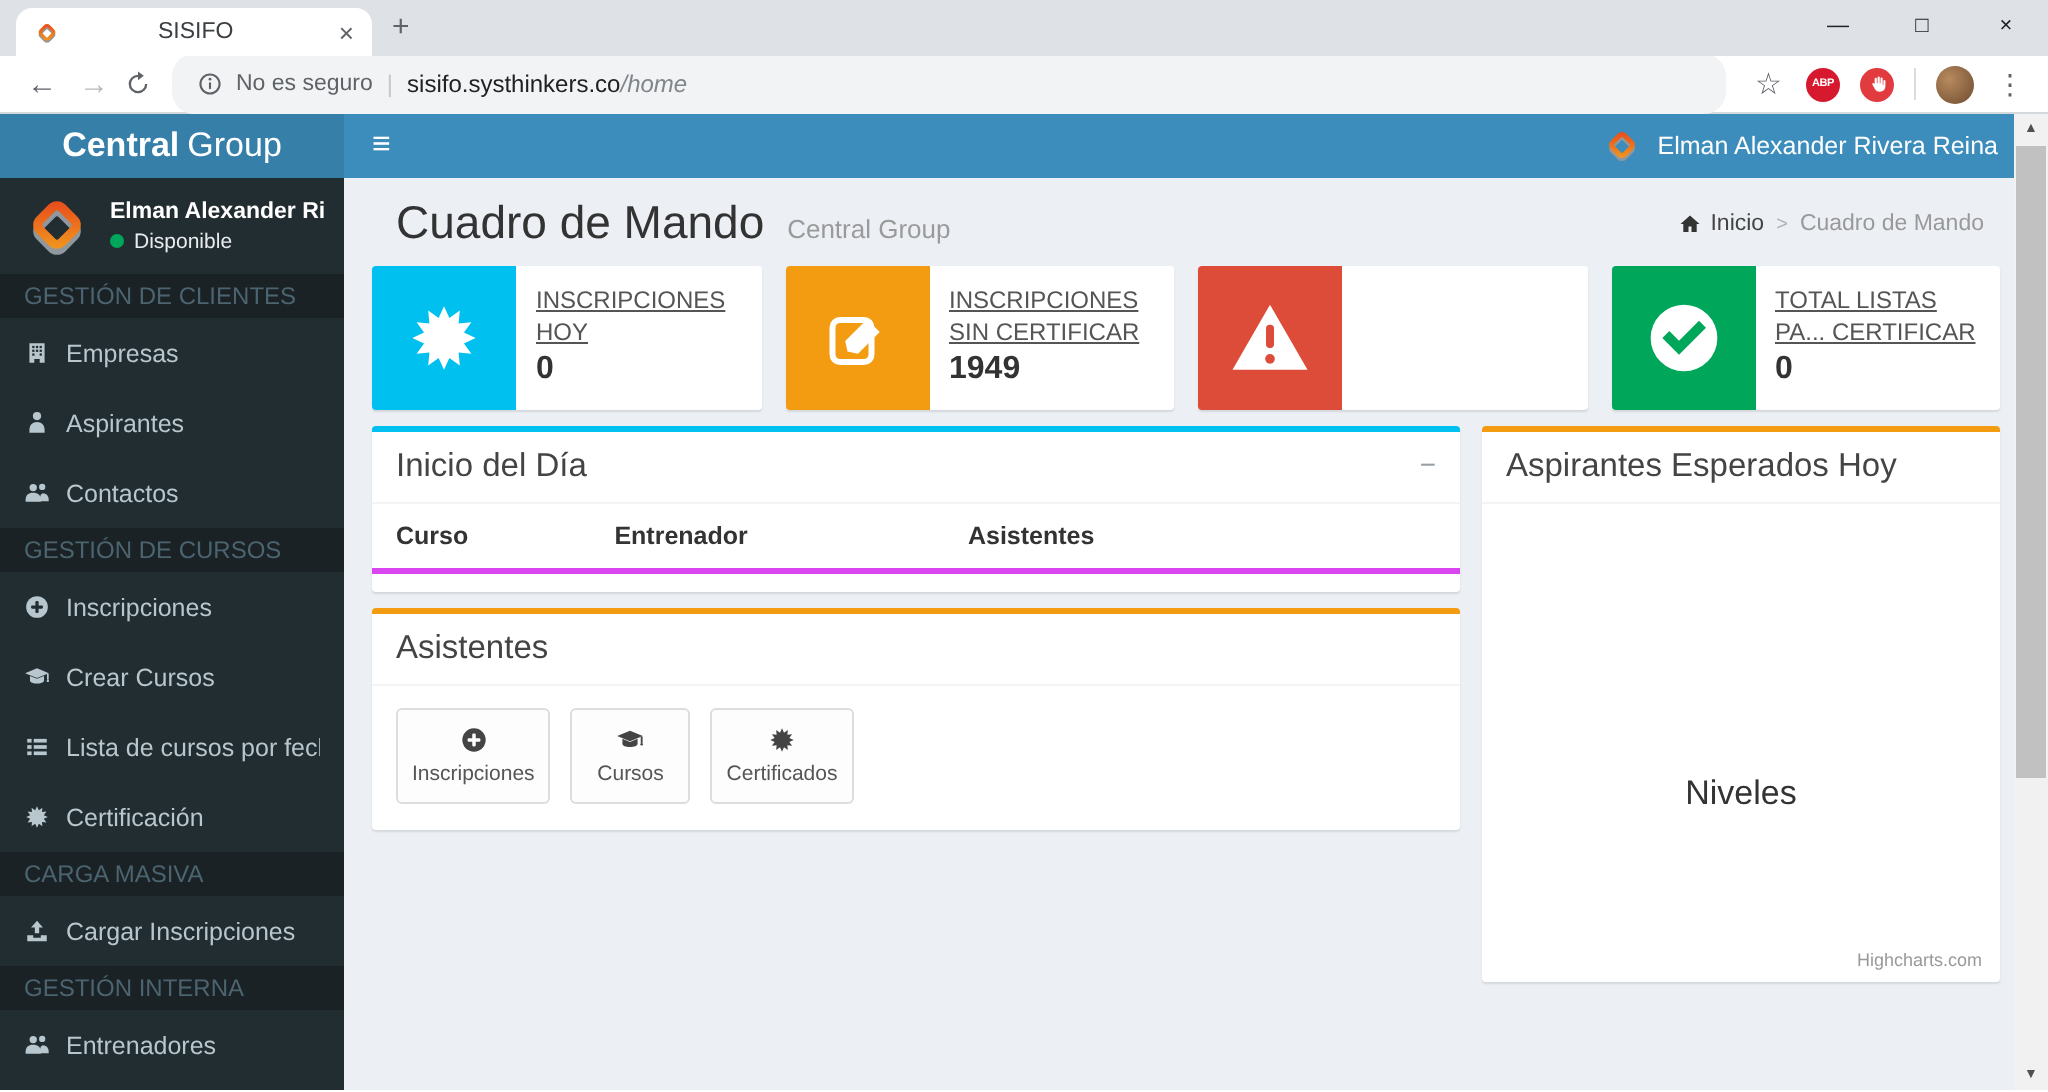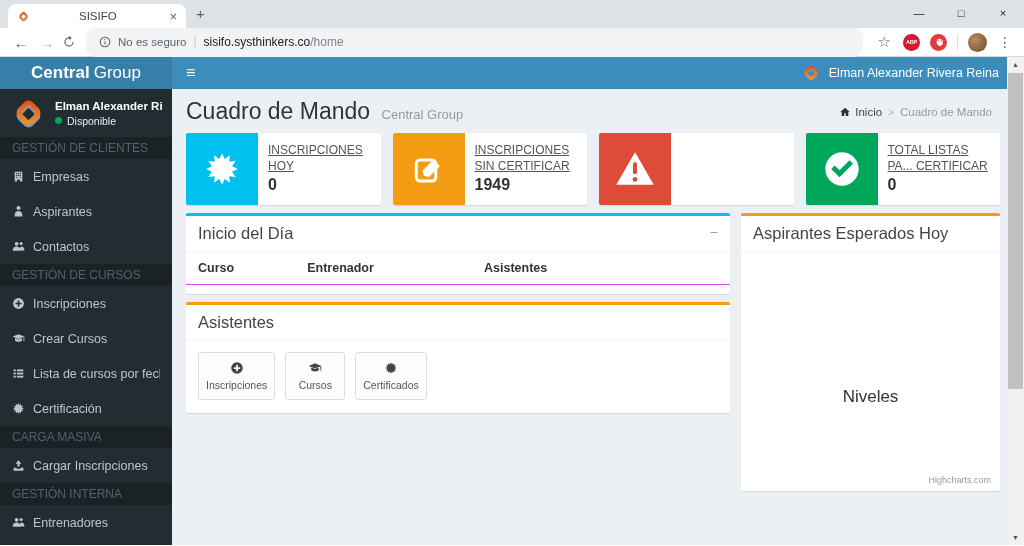--- a/index.html
+++ b/index.html
@@ -20,21 +20,21 @@
   .toolbar { height:29px; background:#fff; border-bottom:1px solid #d6d9dc; display:flex; align-items:center; padding:0 8px; }
   .navbtn { width:26px; text-align:center; font-size:15px; color:#5f6368; cursor:pointer; }
   .navbtn.fwd { color:#b6b9bd; }
   .reload-svg { width:14px; height:14px; color:#5f6368; margin:0 6px 0 2px; cursor:pointer; }
   .urlbar { flex:1; height:22px; background:#f1f3f4; border-radius:11px; display:flex; align-items:center;
             padding:15px 12px; margin:0 8px 0 4px; }
   .info-svg { width:14px; height:14px; color:#5f6368; flex:0 0 14px; }
   .sec-label { font-size:11.5px; color:#5f6368; margin-left:6px; white-space:nowrap; }
   .url-div { color:#c4c7cb; margin:0 7px; font-size:12px; }
   .url-host { font-size:12px; color:#202124; }
-  .url-path { font-size:12px; color:#80868b; }
+  .url-path { font-size:12px; color:#80868b;font-style:italic; }
   .star { font-size:15px; color:#5f6368; margin:0 7px; cursor:pointer; }
   .abp { width:17px; height:17px; border-radius:50%; background:#d6192e; color:#fff; font-size:5.5px;
          font-weight:bold; display:flex; align-items:center; justify-content:center; margin:0 5px; letter-spacing:-.2px; cursor:pointer; }
   .handbadge { width:17px; height:17px; border-radius:50%; background:#e23b3f; display:flex; align-items:center;
                justify-content:center; margin:0 5px; cursor:pointer; }
   .handbadge svg { width:10px; height:10px; color:#fff; }
   .tb-sep { width:1px; height:16px; background:#dadce0; margin:0 5px; }
   .avatar { width:19px; height:19px; border-radius:50%; margin:0 5px;
             background:radial-gradient(circle at 35% 35%, #b78b5e, #6d4a2f); cursor:pointer; }
   .dots { font-size:14px; color:#5f6368; margin:0 4px 0 6px; cursor:pointer; }
@@ -60,21 +60,21 @@
   .udot { width:7px; height:7px; border-radius:50%; background:#3c763d; background:#00a65a; margin-right:5px; }
   .ustatus span { color:#e8ecee; font-size:10.5px; }
   .sec-h { background:#1a2226; color:#4b646f; font-size:12px; padding:5px 12px; height:22px; line-height:12px;
            display:flex; align-items:center; }
   .sitem { display:flex; align-items:center; padding:0 12px; height:35px; color:#b8c7ce; font-size:12.5px;
            cursor:pointer; --ko:#222d32; }
   .sitem svg { width:13px; height:13px; flex:0 0 13px; margin-right:8px; color:#b8c7ce; }
   .sitem span { white-space:nowrap; overflow:hidden; }
 
   .content { position:absolute; left:172px; right:17px; top:32px; bottom:0; background:#ecf0f5; overflow:hidden; }
-  .chead { position:relative; padding:9px 15px 4px 14px; height:42px; }
+  .chead { position:relative; padding:9px 15px 4px 26px; height:42px; }
   .ptitle { font-size:23px; color:#333; font-weight:400; }
   .psub { font-size:13px; color:#9a9a9a; margin-left:7px; }
   .crumbs { position:absolute; right:15px; top:17px; display:flex; align-items:center; font-size:11.5px; }
   .crumbs svg { width:12px; height:12px; color:#333; margin-right:4px; }
   .crumb1 { color:#444; cursor:pointer; }
   .csep { color:#b0b0b0; margin:0 6px; font-size:10px; }
   .crumb2 { color:#999; }
 
   .cards { display:flex; margin:2px 7px 0 14px; gap:12px; }
   .card { flex:1; height:72px; display:flex; background:#fff; box-shadow:0 1px 1px rgba(0,0,0,.1);
@@ -90,21 +90,21 @@
   .cval { font-size:16px; color:#333; font-weight:bold; margin-top:2px; }
 
   .cols { display:flex; margin:8px 7px 0 14px; gap:11px; align-items:flex-start; }
   .col-l { width:544px; }
   .col-r { flex:1; }
   .panel { background:#fff; box-shadow:0 1px 1px rgba(0,0,0,.1); border-radius:2px; margin-bottom:8px; }
   .p-info { border-top:3px solid #00c0ef; }
   .p-warn { border-top:3px solid #f39c12; }
   .phead { position:relative; padding:8px 12px; font-size:16.5px; color:#444; border-bottom:1px solid #f4f4f4; }
   .pcollapse { position:absolute; right:12px; top:8px; color:#97a0a5; font-size:14px; cursor:pointer; }
-  .tblh { display:flex; padding:0 12px; border-bottom:1px solid #d946ef; }
+  .tblh { display:flex; padding:0 12px; border-bottom:3px solid #d946ef; }
   .tblh span { padding:9px 0; font-size:12.5px; font-weight:bold; color:#333; }
   .tblh .w1 { width:21%; } .tblh .w2 { width:34%; } .tblh .w3 { width:45%; }
   .tblbody { height:9px; }
   .btnrow { padding:11px 12px 13px; display:flex; gap:10px; }
   .appbtn { display:flex; flex-direction:column; align-items:center; justify-content:center; gap:4px;
             min-width:60px; height:48px; padding:5px 7px; background:#fdfdfd; border:1px solid #ddd;
             border-radius:3px; color:#444; cursor:pointer; font-family:inherit; --ko:#fdfdfd; }
   .appbtn svg { width:14px; height:14px; color:#444; }
   .appbtn span { font-size:10.5px; color:#555; }
   .chartbox { position:relative; height:239px; }

